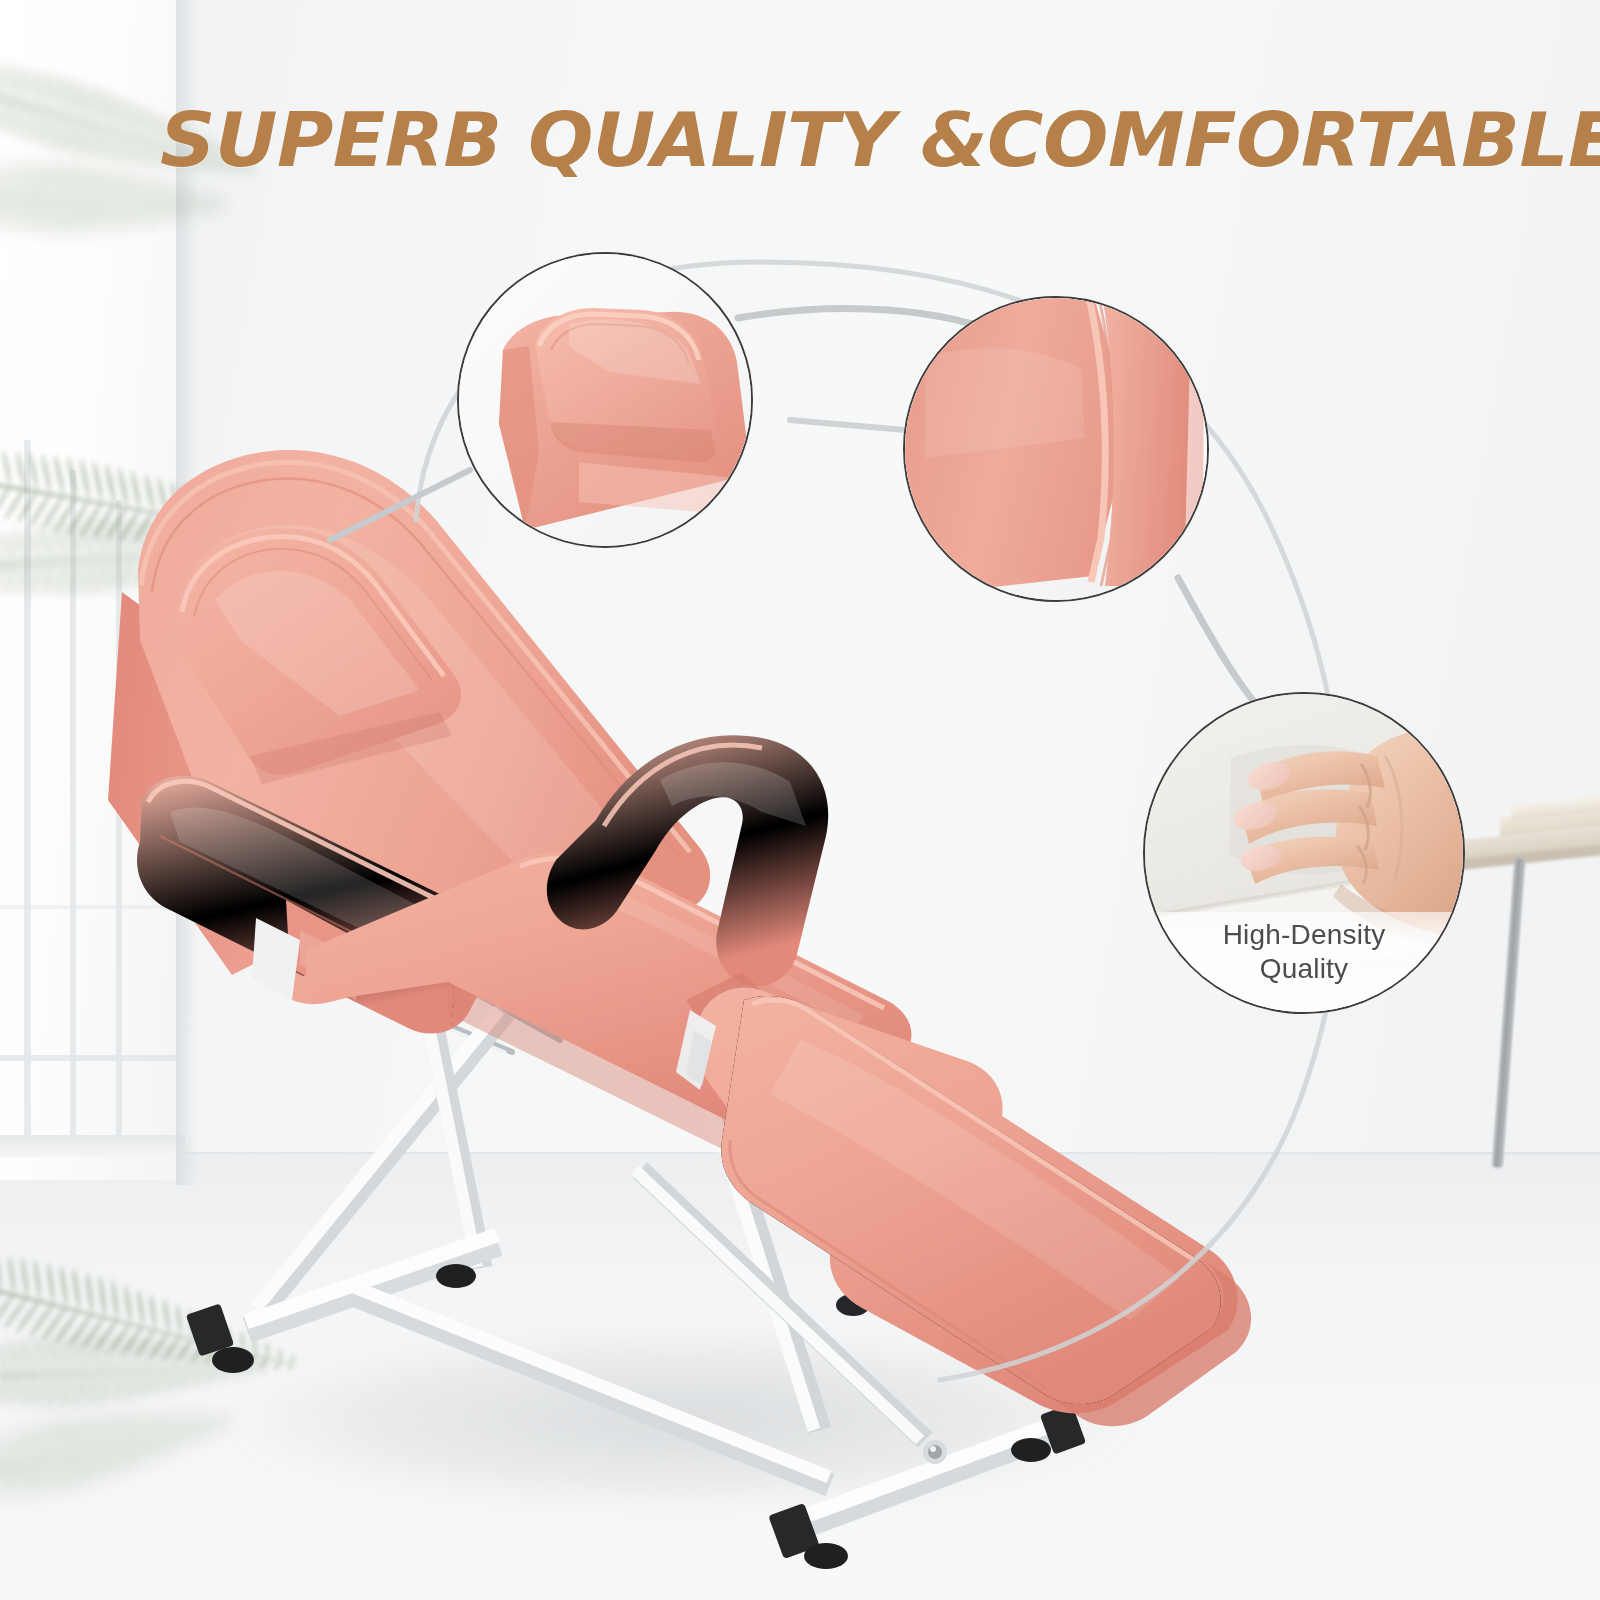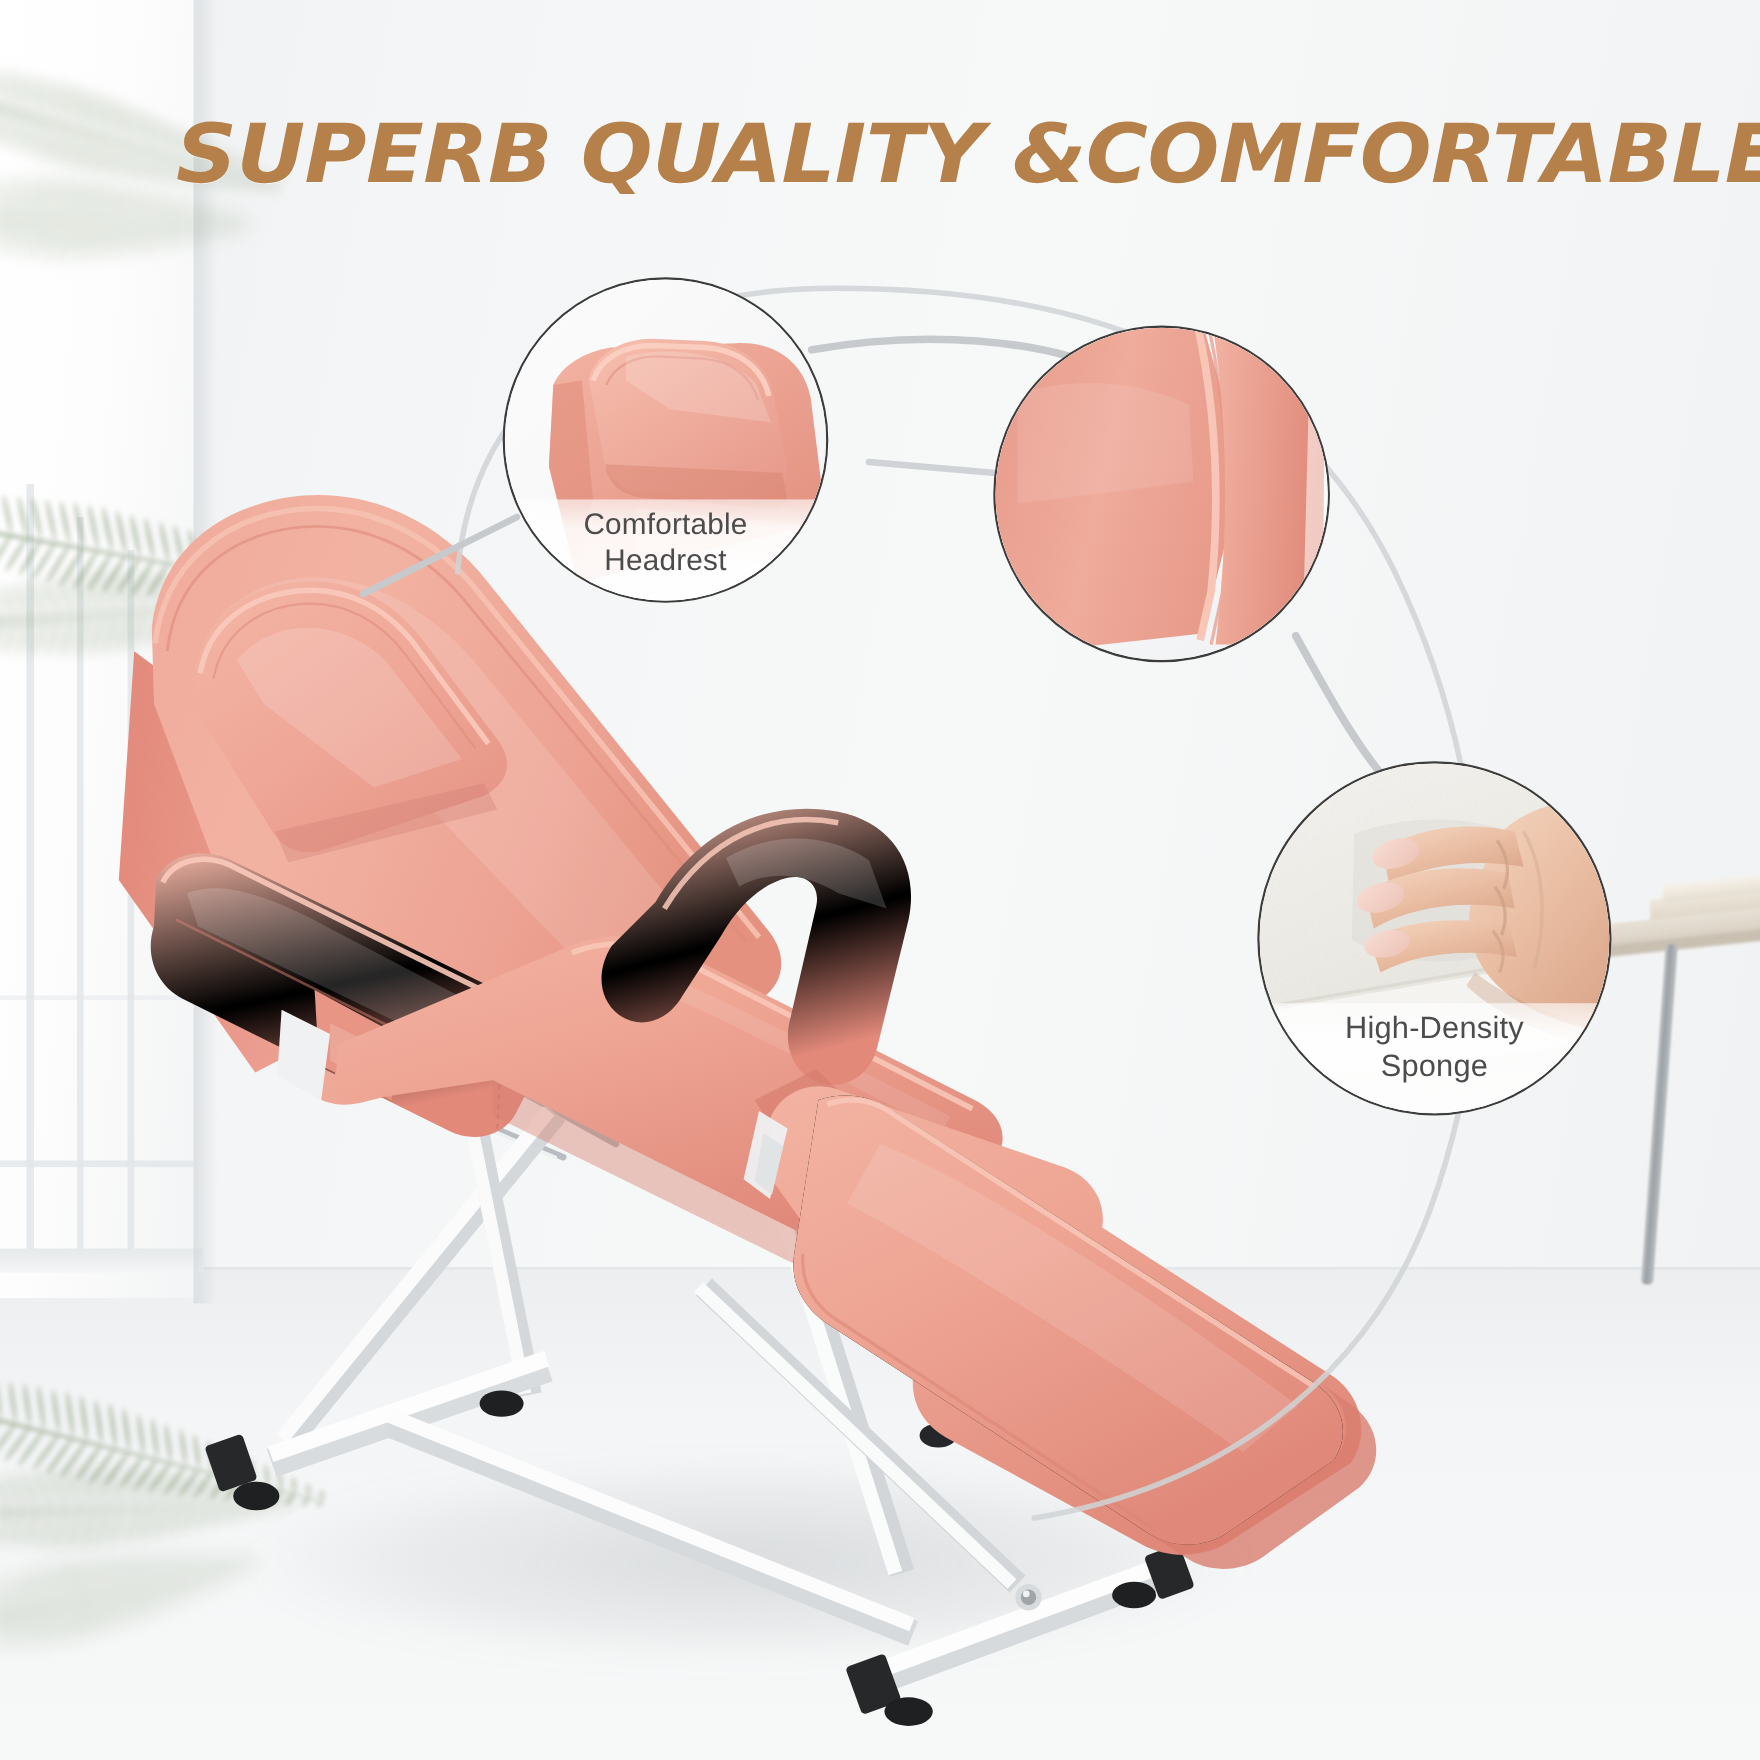--- a/index.html
+++ b/index.html
@@ -771,24 +771,20 @@
       <path d="M92,96 C100,78 118,70 138,70 L180,72 C206,74 224,88 230,110" stroke="#dd8b7b" stroke-width="2.2" fill="none" opacity=".55"></path>
 
       <path d="M92,168 L252,176 L256,196 C258,204 248,210 234,208 L122,198
                C106,196 96,186 92,174 Z" fill="#d8836f" opacity=".45"></path>
 
       <path d="M44,96 L70,92 L80,200 L66,272 L40,170 Z" fill="#e08b79" opacity=".55"></path>
 
       <path d="M110,70 C150,60 200,66 228,94 L242,130 L150,118 L110,92 Z" fill="#ffffff" opacity=".18"></path>
       <path d="M120,208 C170,214 250,220 292,226 L292,262 L120,248 Z" fill="#f5c4b5" opacity=".5"></path>
     </svg>
-    <div class="label-band" style="height:92px; font-size:27px;">
-      <span>Comfortable</span>
-      <span>Headrest</span>
-    </div>
   </div>
 
   <div class="callout" style="left:903px; top:296px; width:306px; height:306px;">
     <svg width="306" height="306" viewBox="0 0 306 306" style="position:absolute;left:0;top:0;">
       <defs>
         <linearGradient id="c2bg" x1="0" y1="0" x2="1" y2="1">
           <stop offset="0" stop-color="#fbfbfc"></stop>
             <stop offset="1" stop-color="#f0f1f2"></stop>
         </linearGradient>
         <linearGradient id="c2a" x1="0" y1="0" x2="1" y2="0.3">
@@ -865,19 +861,19 @@
       <path d="M214,112 C224,126 226,142 220,156" stroke="#caa086" stroke-width="3" fill="none" opacity=".7"></path>
       <path d="M212,152 C222,164 224,178 218,190" stroke="#caa086" stroke-width="3" fill="none" opacity=".6"></path>
       <path d="M240,62 C258,92 262,140 250,186" stroke="#d5ae94" stroke-width="3" fill="none" opacity=".55"></path>
 
       <path d="M196,190 C226,214 270,232 330,244 L330,262 C258,250 212,226 188,202 Z" fill="#c9997c" opacity=".35"></path>
 
       <path d="M292,286 L322,268 L322,322 L258,322 Z" fill="#f0b2a2" opacity=".75"></path>
     </svg>
     <div class="label-band" style="height:100px; font-size:28px;">
       <span>High-Density</span>
-      <span>Sponge</span>
+      <span>Quality</span>
     </div>
   </div>
 
   <div class="headline">SUPERB QUALITY &amp;COMFORTABLE</div>
 
 </div>
 
 </body></html>

